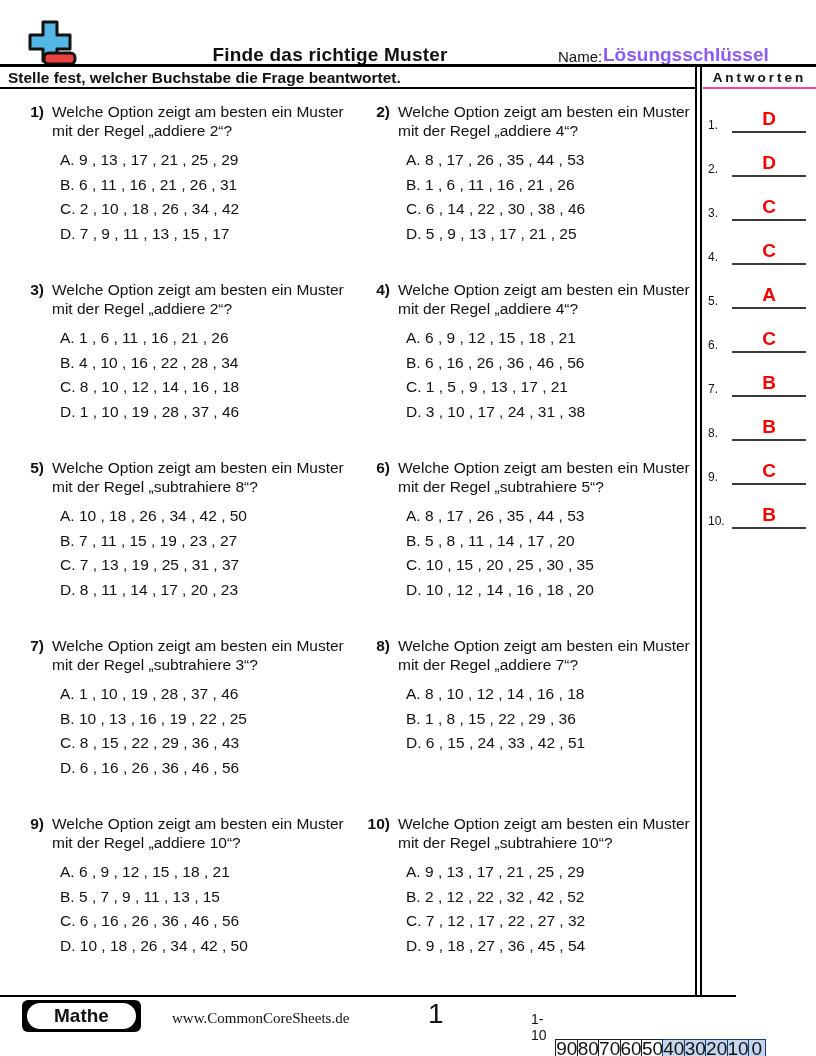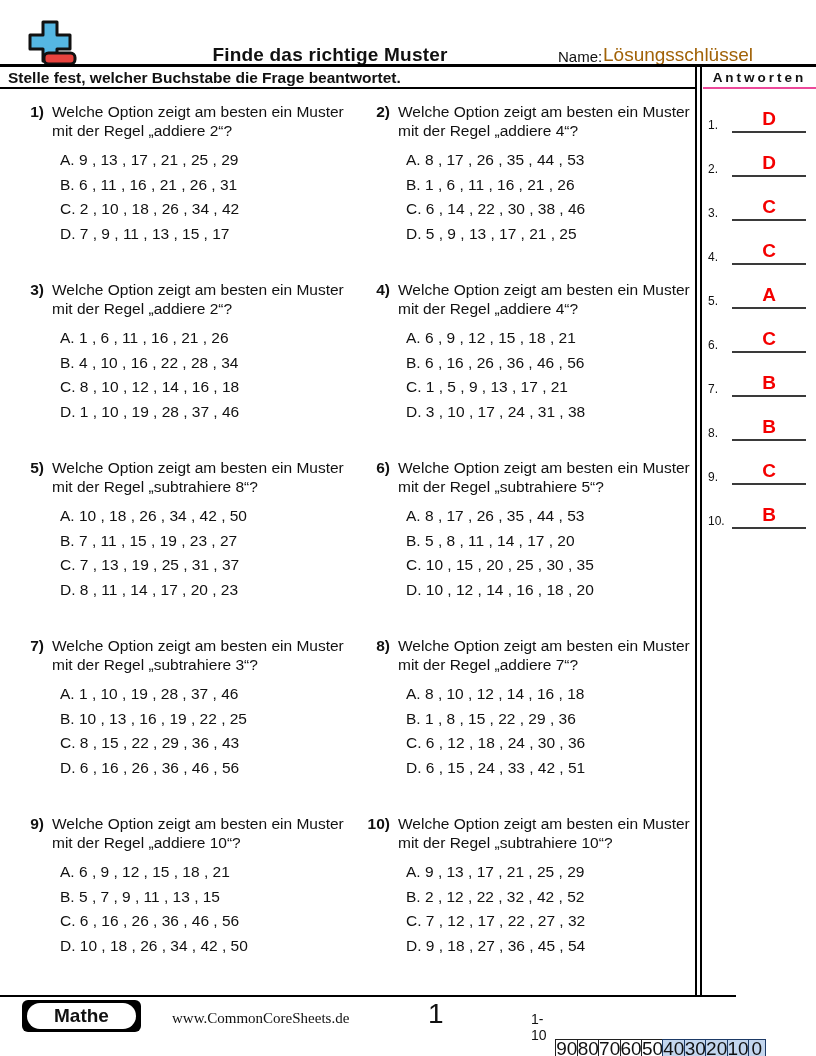--- a/index.html
+++ b/index.html
@@ -9,21 +9,21 @@
     font-family:"Liberation Sans","DejaVu Sans",sans-serif;color:#111;
     -webkit-font-smoothing:antialiased;
   }
   .page{position:absolute;inset:0;overflow:hidden;}
 
   
   .logo{position:absolute;top:20px;left:26px;}
   .header-title{position:absolute;top:44px;left:0;width:660px;text-align:center;
     font-size:19px;font-weight:600;letter-spacing:.2px;}
   .name-label{position:absolute;top:48px;left:558px;font-size:15px;}
-  .name-value{position:absolute;top:44px;left:603px;font-size:19px;font-weight:normal;color:#a16207;}
+  .name-value{position:absolute;top:44px;left:603px;font-size:19px;font-weight:bold;color:#8b5cf6;}
   .header-rule{position:absolute;top:64px;left:0;width:816px;height:2.5px;background:#000;}
 
   .instruction{position:absolute;top:69px;left:8px;font-size:15.5px;font-weight:bold;}
   .instruction-rule{position:absolute;top:87px;left:0;width:696px;height:2px;background:#000;}
 
   
   .divider{position:absolute;left:695px;top:64px;height:931px;width:7px;
     border-left:2px solid #000;border-right:2px solid #000;box-sizing:border-box;}
 
   
@@ -243,21 +243,20 @@
     <div class="q">
       <div class="qnum">8)</div>
       <div class="qbody">
         <div class="qprompt">
           <div>Welche Option zeigt am besten ein Muster</div>
           <div>mit der Regel „addiere 7“?</div>
         </div>
         <div class="qopts">
           <div class="opt">A. 8 , 10 , 12 , 14 , 16 , 18</div>
           <div class="opt">B. 1 , 8 , 15 , 22 , 29 , 36</div>
-          <div class="opt">C. 6 , 12 , 18 , 24 , 30 , 36</div>
           <div class="opt">D. 6 , 15 , 24 , 33 , 42 , 51</div>
         </div>
       </div>
     </div>
 
     <div class="q">
       <div class="qnum">9)</div>
       <div class="qbody">
         <div class="qprompt">
           <div>Welche Option zeigt am besten ein Muster</div>

